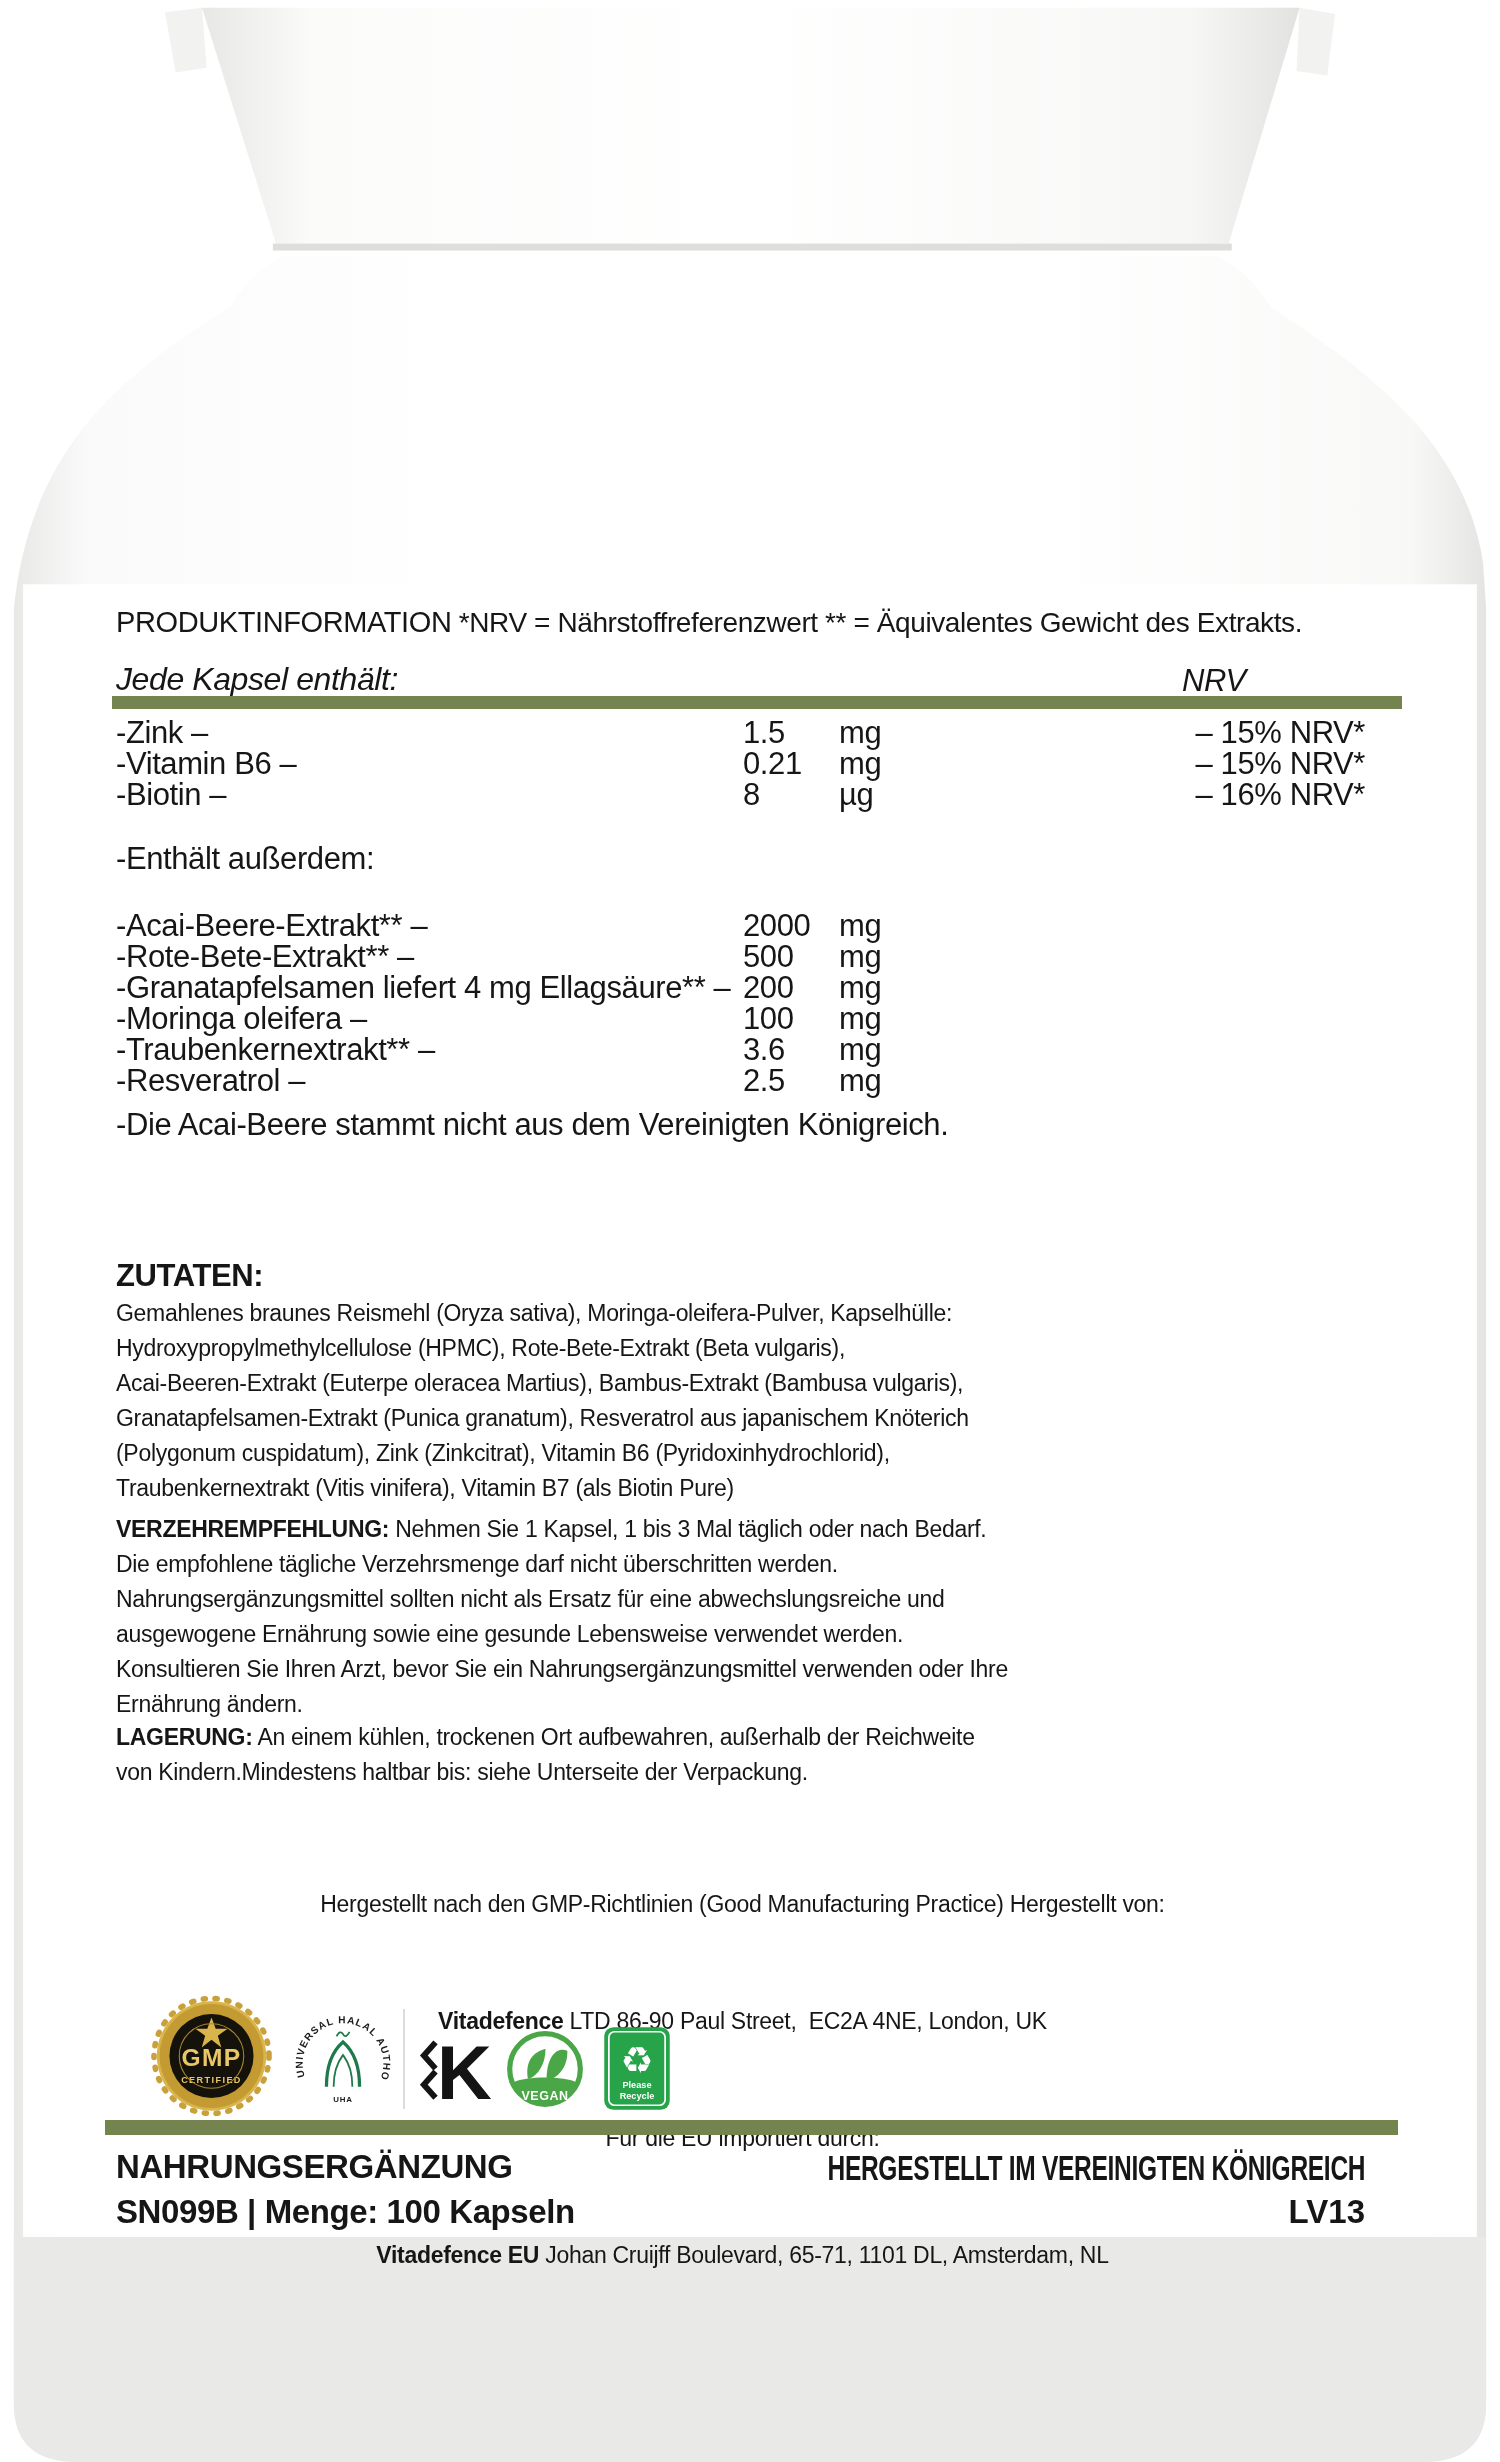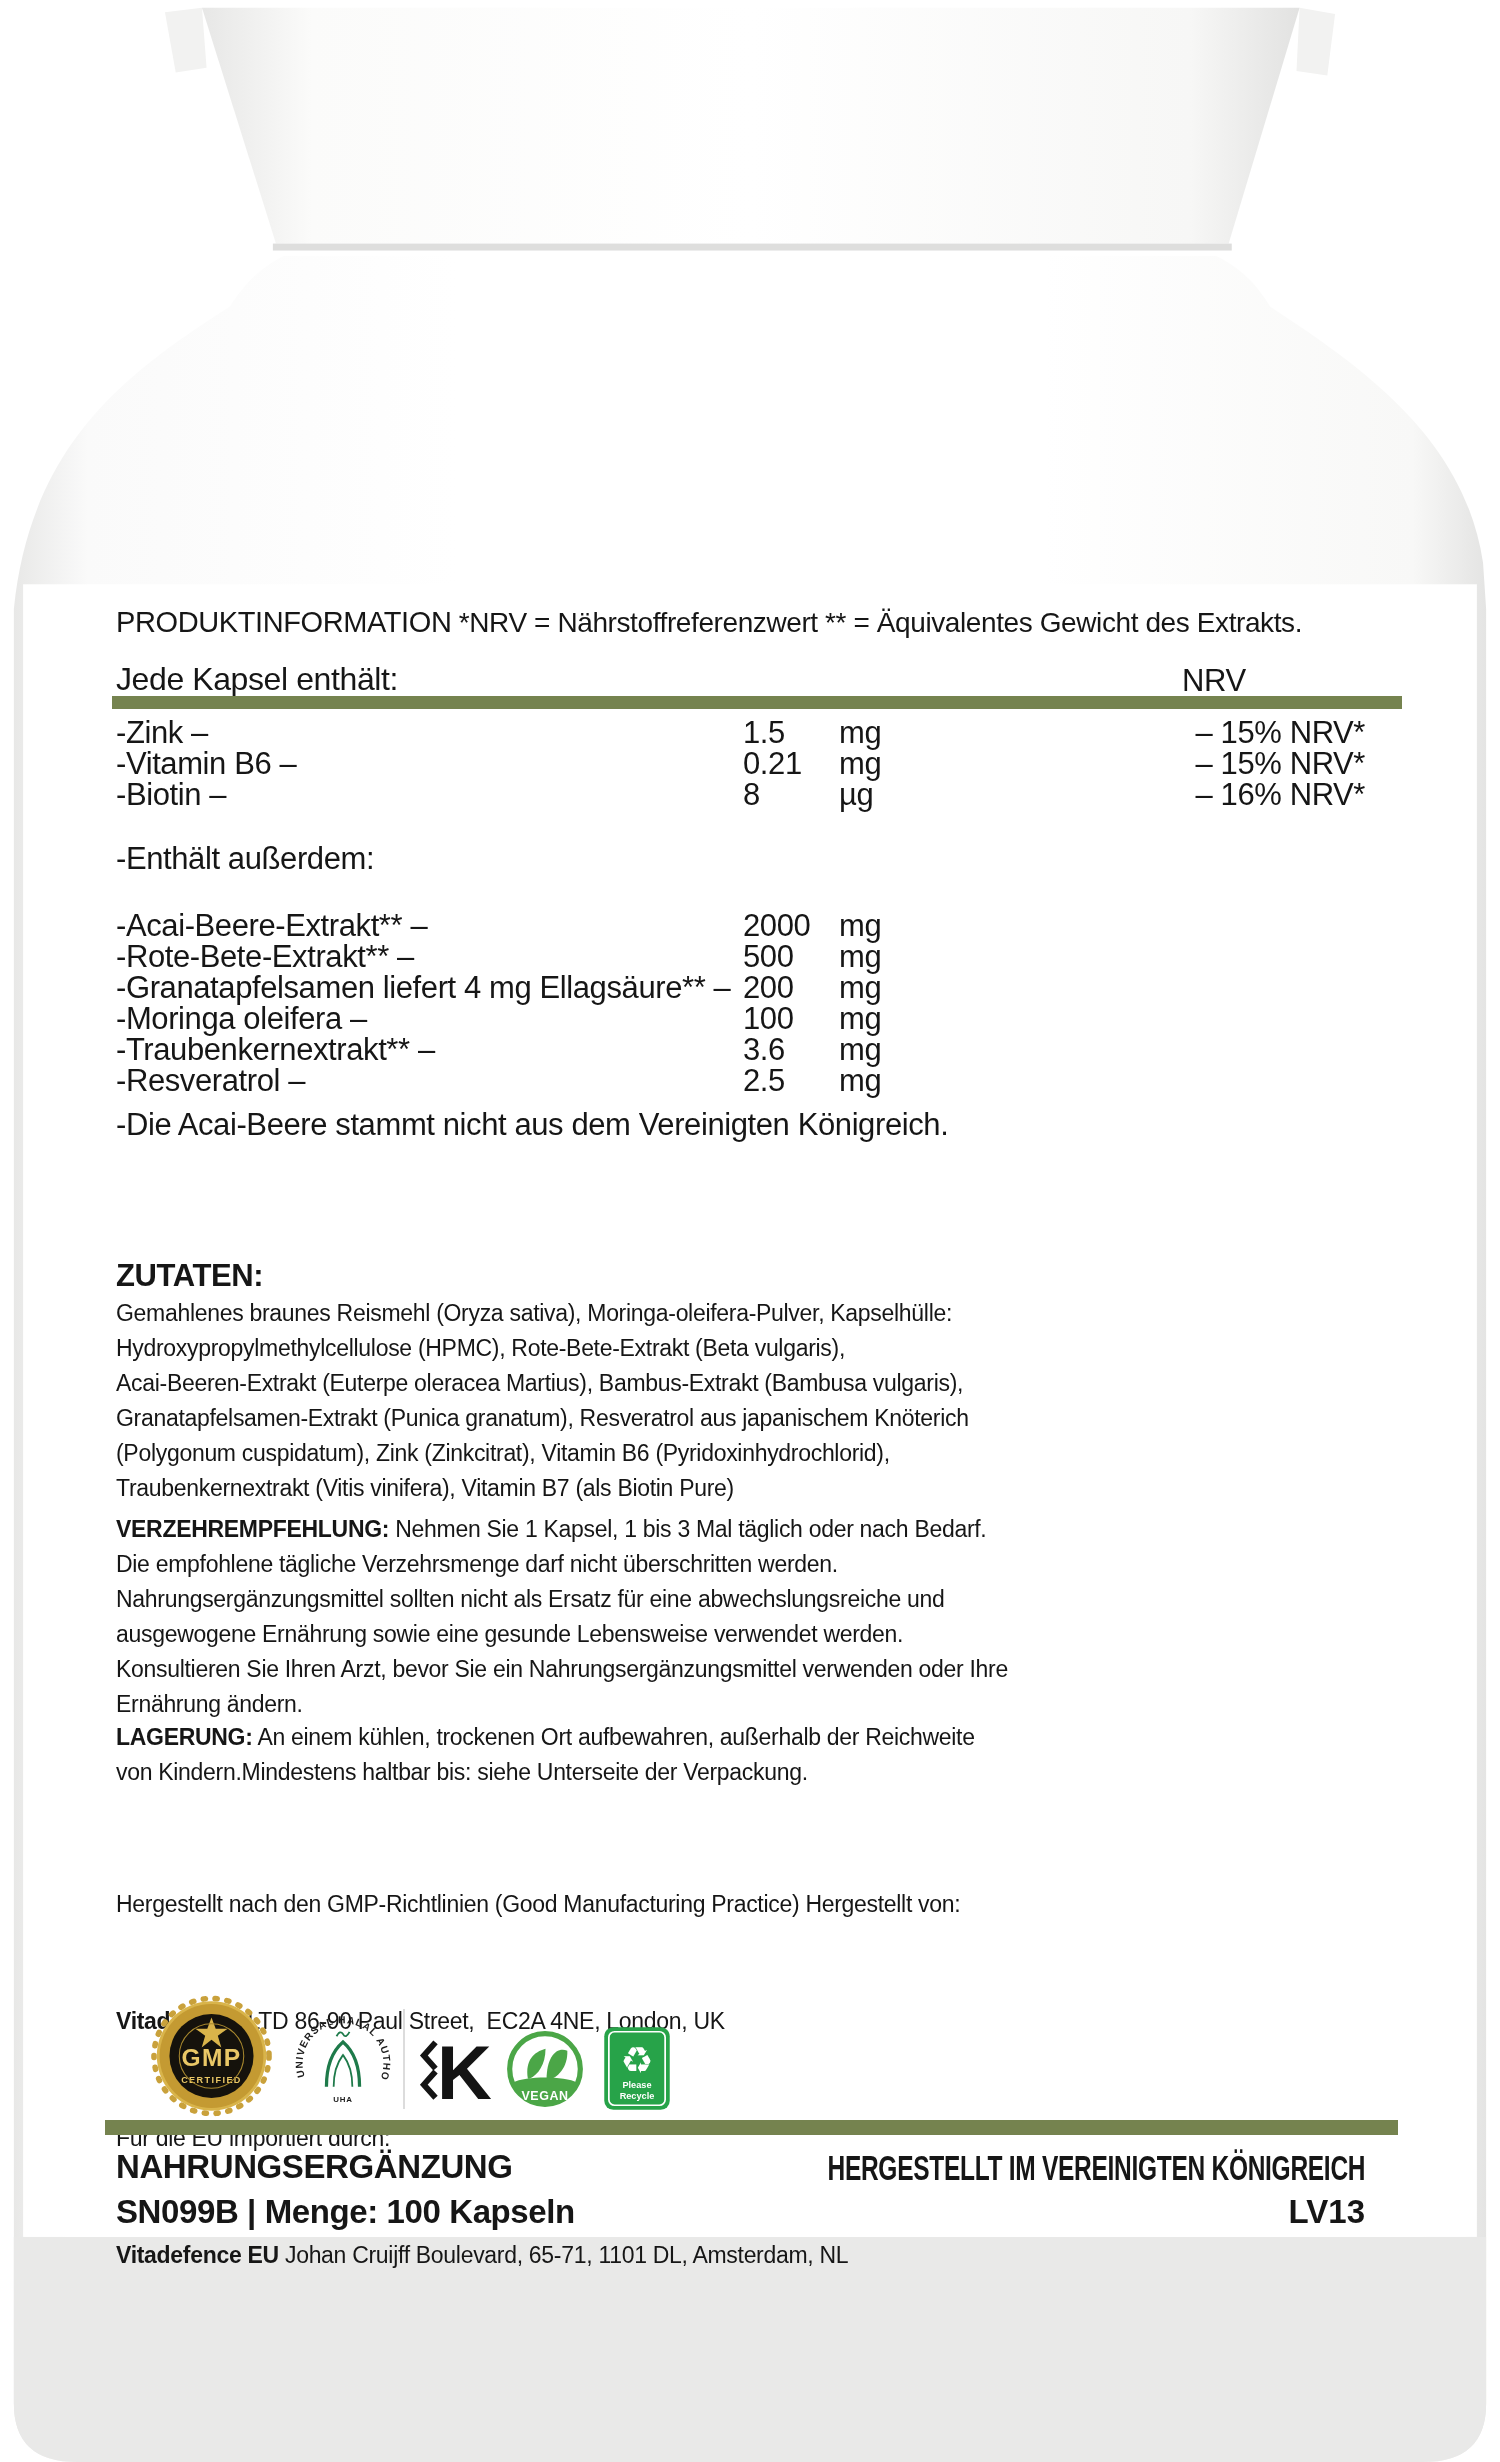--- a/index.html
+++ b/index.html
@@ -10,37 +10,37 @@
   }
   .abs{position:absolute;}
   svg text{font-family:"Liberation Sans", sans-serif;}
 
   
   .label-content{position:absolute;left:116px;top:584px;width:1249px;letter-spacing:-0.4px;}
 
   .hdr{position:absolute;top:21.6px;left:0;width:1264px;font-size:28px;white-space:pre-wrap;}
   .hdr .b{font-weight:normal;font-size:29px;}
 
-  .serving{position:absolute;top:77px;left:0;width:100%;font-size:32px;}
+  .serving{position:absolute;top:77px;left:0;width:100%;font-size:32px;font-style:italic;}
   .serving .nrvh{position:absolute;left:1066px;top:1.5px;font-size:31px;}
 
   .bar{position:absolute;background:#75834F;}
 
   .ttable{position:absolute;left:0;width:100%;}
   .trow{position:relative;height:31px;font-size:31px;}
   .trow span{position:absolute;top:0;white-space:nowrap;}
   .c-name{left:0;}
   .c-amt{left:627px;}
   .c-unit{left:723px;}
   .c-nrv{right:0;}
 
   .line40{position:absolute;left:0;font-size:31px;white-space:nowrap;}
   .para{position:absolute;left:0;width:1253px;font-size:23px;line-height:35px;white-space:pre-wrap;letter-spacing:-0.3px;}
   .para .b{font-weight:bold;}
-  .mfg-line{white-space:pre-wrap;}
+  .mfg-line{white-space:pre-wrap;text-align:center;}
   .mfg{line-height:39px;}
 
   .sect-title{position:absolute;left:0;font-size:31px;font-weight:bold;}
 
   .logos{position:absolute;left:150px;top:1995px;width:540px;height:123px;}
   .logos > *{position:absolute;}
   .divider{width:1.5px;height:100px;background:#dcdcdc;left:253px;top:14px;}
 
   .footer{position:absolute;left:116px;width:1249px;}
   .f-left{position:absolute;left:0;top:0;font-size:33px;font-weight:bold;letter-spacing:-0.4px;white-space:nowrap;}

